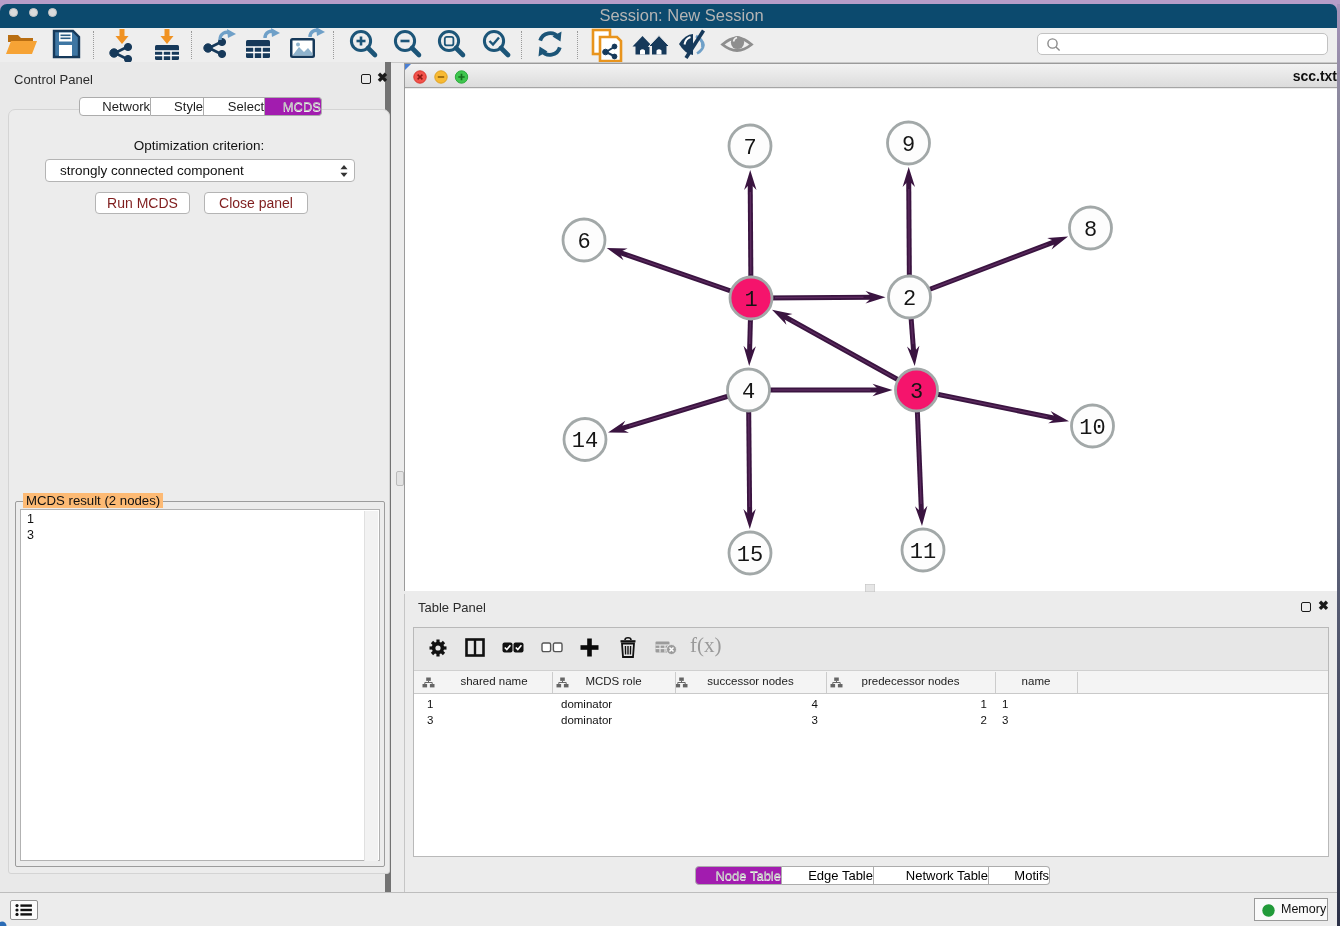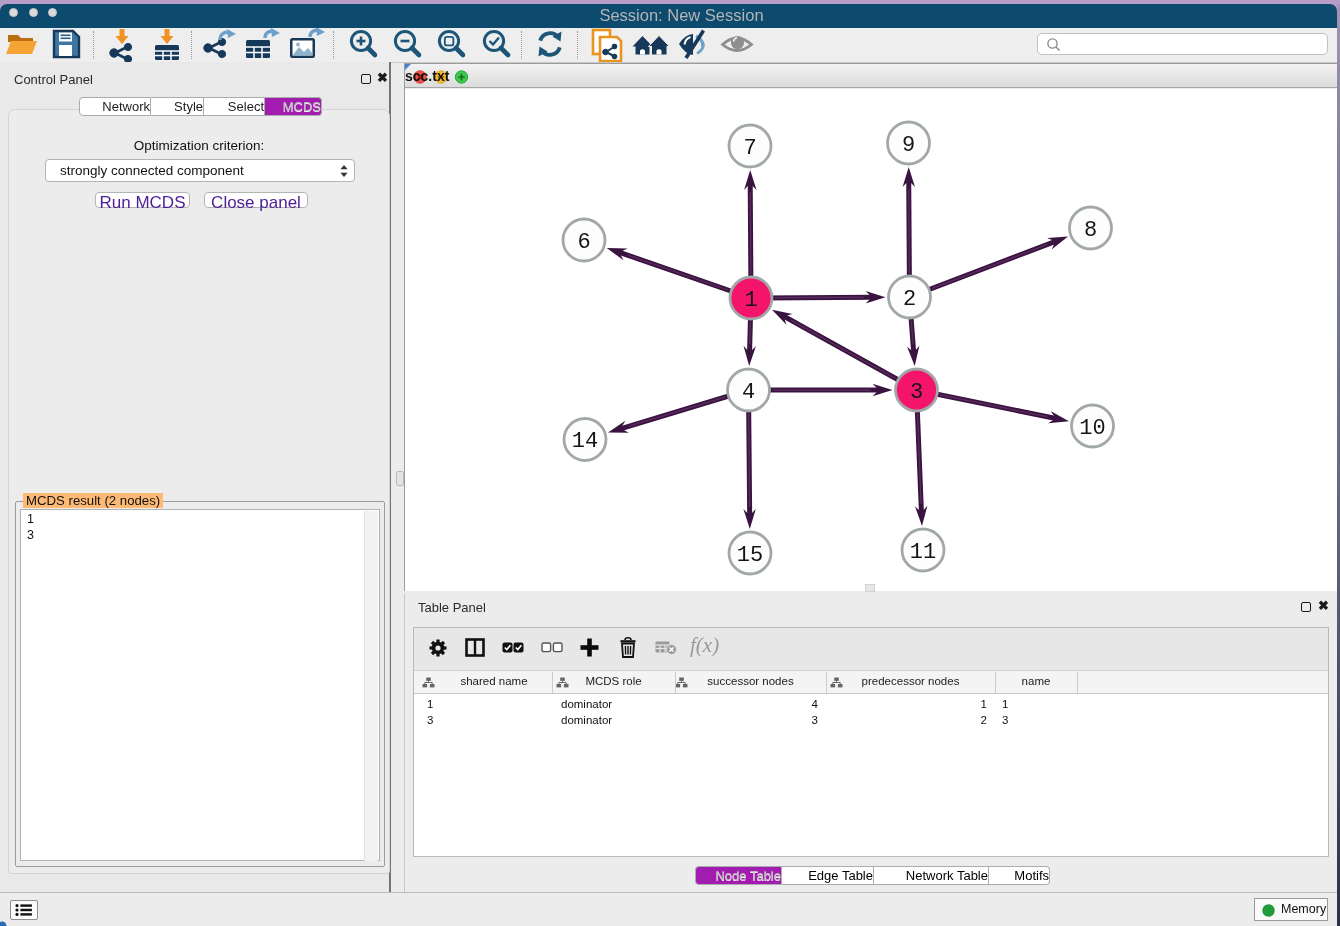--- a/index.html
+++ b/index.html
@@ -9,44 +9,44 @@
 #rightedge{right:0;top:4px;width:3px;height:922px;background:linear-gradient(#a793bb,#8e8aa0 10%,#62677e 55%,#2c3147);z-index:50}
 #titlebar{left:0;top:4px;width:1337px;height:40px;background:#0c4a6e;border-radius:7px 7px 0 0;border-bottom:1px solid #701a75}
 .tdot{position:absolute;top:4px;width:9px;height:9px;border-radius:50%;background:#dbdbdb;border:1px solid #c5c5c5}
 #wtitle{position:absolute;top:2px;left:13px;width:100%;text-align:center;font-size:16.5px;color:#b4b4b4}
 
 #toolbar{left:0;top:28px;width:1337px;height:35px;background:#eeeeee;border-bottom:1px solid #c9c9c9;overflow:hidden}
 .tsep{position:absolute;top:3px;height:28px;width:0;border-left:1px dotted #9a9a9a}
 .ticon{position:absolute;top:0}
 #search{position:absolute;left:1037px;top:5px;width:291px;height:22px;background:#fff;border:1px solid #c2c2c2;border-radius:5px}
 
-#cpanel{left:0;top:62px;width:391px;height:830px;background:#e9e9e9;border-right:2px solid #737373}
+#cpanel{left:0;top:62px;width:391px;height:830px;background:#e9e9e9;border-right:6px solid #737373}
 #cptitle{position:absolute;left:14px;top:10px;font-size:13px;color:#2b2b2b}
 .flbtn{position:absolute;top:12px;width:10px;height:10px;border:1.6px solid #1a1a1a;border-radius:2px}
 .clbtn{position:absolute;top:8px;font-size:13px;font-weight:bold;color:#1a1a1a}
 
 .tabrow{position:absolute;height:19px;font-size:13px;color:#1c1c1c;z-index:3}
 .tab{position:absolute;top:0;height:19px;background:#fff;border:1px solid #acacac;border-left:none;text-align:right;line-height:18px}
 .tab.first{border-left:1px solid #acacac;border-radius:4px 0 0 4px}
 .tab.last{border-radius:0 4px 4px 0}
 .tab.sel{background:#a21caf;color:#bdbdbd;text-shadow:0 1px 0 #f2f2f2}
 #cpcontent{position:absolute;left:8px;top:47px;width:382px;height:765px;background:#ececec;border:1px solid #d4d4d4;border-radius:7px 7px 3px 3px}
 #optlabel{position:absolute;left:0;top:28px;width:100%;text-align:center;font-size:13.5px;color:#111}
 #dropdown{position:absolute;left:36px;top:49px;width:310px;height:23px;background:#fff;border:1px solid #b4b4b4;border-radius:4px;font-size:13.5px;color:#111;line-height:21px;padding-left:14px}
-.btn{position:absolute;top:82px;height:16px;background:#fff;border:1px solid #b4b4b4;border-radius:4px;font-size:17px;color:#4c1d95;text-align:center;line-height:20px}
+.btn{position:absolute;top:82px;height:22px;background:#fff;border:1px solid #b4b4b4;border-radius:4px;font-size:14px;color:#7f1d1d;text-align:center;line-height:20px}
 #groupbox{position:absolute;left:6px;top:391px;width:370px;height:366px;border:1px solid #9c9c9c;border-radius:2px}
 #grouplabel{position:absolute;left:14px;top:383px;background:#fdba74;padding:0 3px;font-size:13.2px;color:#111}
 #mcdsresult{position:absolute;left:4px;top:7px;width:360px;height:352px;background:#fff;border:1px solid #b2b2b2;font-size:12.5px;color:#111}
 #mcdstrack{position:absolute;right:1px;top:1px;width:14px;height:350px;background:#f2f2f2;border-left:1px solid #e0e0e0}
 
 #vsplit{left:396px;top:471px;width:8px;height:15px;background:#e3e3e3;border:1px solid #bbb;border-radius:2px}
 
 #netwin{left:404px;top:63px;width:933px;height:528px;border:1px solid #9b9b9b;border-right:none}
 #nettitle{position:absolute;left:0;top:0;width:100%;height:24px;background:linear-gradient(#f2f2f2,#dcdcdc);border-bottom:1px solid #a5a5a5}
-#netname{position:absolute;top:4px;left:0;width:100%;text-align:left;font-size:14px;font-weight:bold;color:#111}
+#netname{position:absolute;top:4px;left:0;width:100%;text-align:right;font-size:14px;font-weight:bold;color:#111}
 #netcanvas{position:absolute;left:0;top:25px;width:932px;height:502px;background:#fff}
 
 #tpanel{left:404px;top:594px;width:933px;height:298px;background:#ececec;border-left:1px solid #c6c6c6}
 #tptitle{position:absolute;left:13px;top:6px;font-size:13px;color:#2b2b2b}
 #tblock{position:absolute;left:8px;top:33px;width:916px;height:230px;background:#fff;border:1px solid #b9b9b9}
 #ttoolbar{position:absolute;left:0;top:0;width:100%;height:43px;background:#e7e7e7;border-bottom:1px solid #d0d0d0}
 #thead{position:absolute;left:0;top:43px;width:100%;height:23px;background:#f4f4f4;border-bottom:1px solid #c9c9c9;font-size:11.5px;color:#1c1c1c}
 .hsep{position:absolute;top:1px;height:21px;width:0;border-left:1px solid #ccc}
 .hlabel{position:absolute;top:4px;text-align:center}
 .trow{position:absolute;font-size:11.5px;color:#111;height:16px;line-height:16px}
@@ -372,21 +372,21 @@
 </svg>
 <svg style="position:absolute;left:241px;top:13px" width="22" height="14" viewBox="0 0 22 14">
   <rect x="0.5" y="0.5" width="14" height="11" rx="1" fill="#9b9b9b"></rect>
   <line x1="0.5" y1="4" x2="14.5" y2="4" stroke="#e7e7e7" stroke-width="1.2"></line>
   <line x1="0.5" y1="7.5" x2="14.5" y2="7.5" stroke="#e7e7e7" stroke-width="1.2"></line>
   <line x1="5" y1="4" x2="5" y2="11.5" stroke="#e7e7e7" stroke-width="1.2"></line>
   <line x1="10" y1="4" x2="10" y2="11.5" stroke="#e7e7e7" stroke-width="1.2"></line>
   <circle cx="16.5" cy="8.5" r="5" fill="#9b9b9b" stroke="#e7e7e7" stroke-width="1"></circle>
   <path d="M14.5,6.5 L18.5,10.5 M18.5,6.5 L14.5,10.5" stroke="#fff" stroke-width="1.5"></path>
 </svg>
-<div style="position:absolute;left:276px;top:5px;font-family:'Liberation Serif',serif;font-style:italic;font-size:21px;color:#9a9a9a">f(x)</div>
+<div style="position:absolute;left:276px;top:5px;font-family:'Liberation Serif',serif;font-size:21px;color:#9a9a9a">f(x)</div>
 </div>
     <div id="thead">
       <svg style="position:absolute;left:8px;top:6px" width="13" height="11" viewBox="0 0 13 11">
 <rect x="4.2" y="0.5" width="4.6" height="3.4" fill="#666"></rect>
 <rect x="0.5" y="7" width="4.6" height="3.4" fill="#666"></rect>
 <rect x="7.9" y="7" width="4.6" height="3.4" fill="#666"></rect>
 <path d="M6.5,4 L6.5,5.5 M2.8,7 L2.8,5.5 L10.2,5.5 L10.2,7" fill="none" stroke="#666" stroke-width="1"></path>
 </svg>
         <svg style="position:absolute;left:142px;top:6px" width="13" height="11" viewBox="0 0 13 11">
 <rect x="4.2" y="0.5" width="4.6" height="3.4" fill="#666"></rect>

